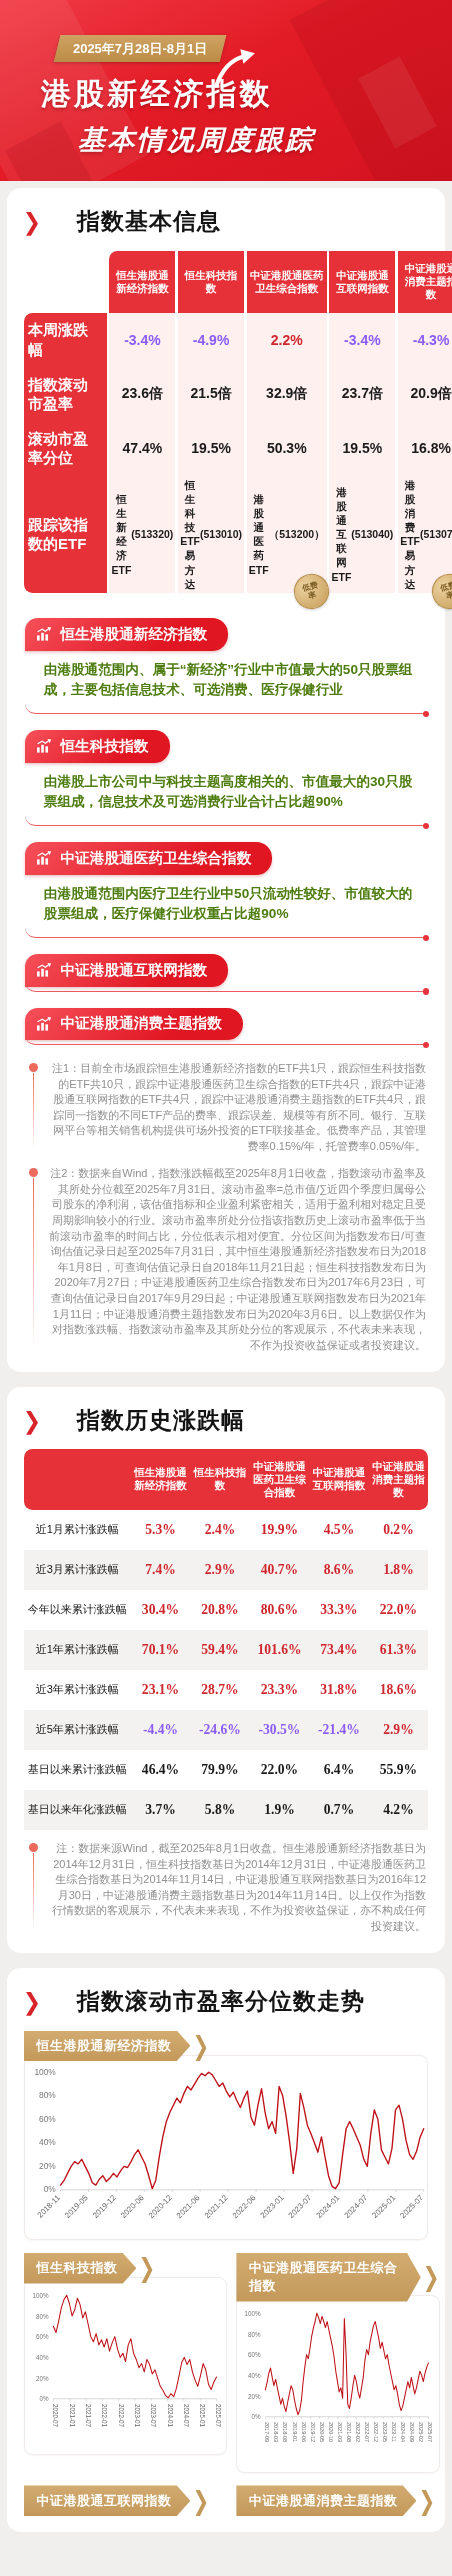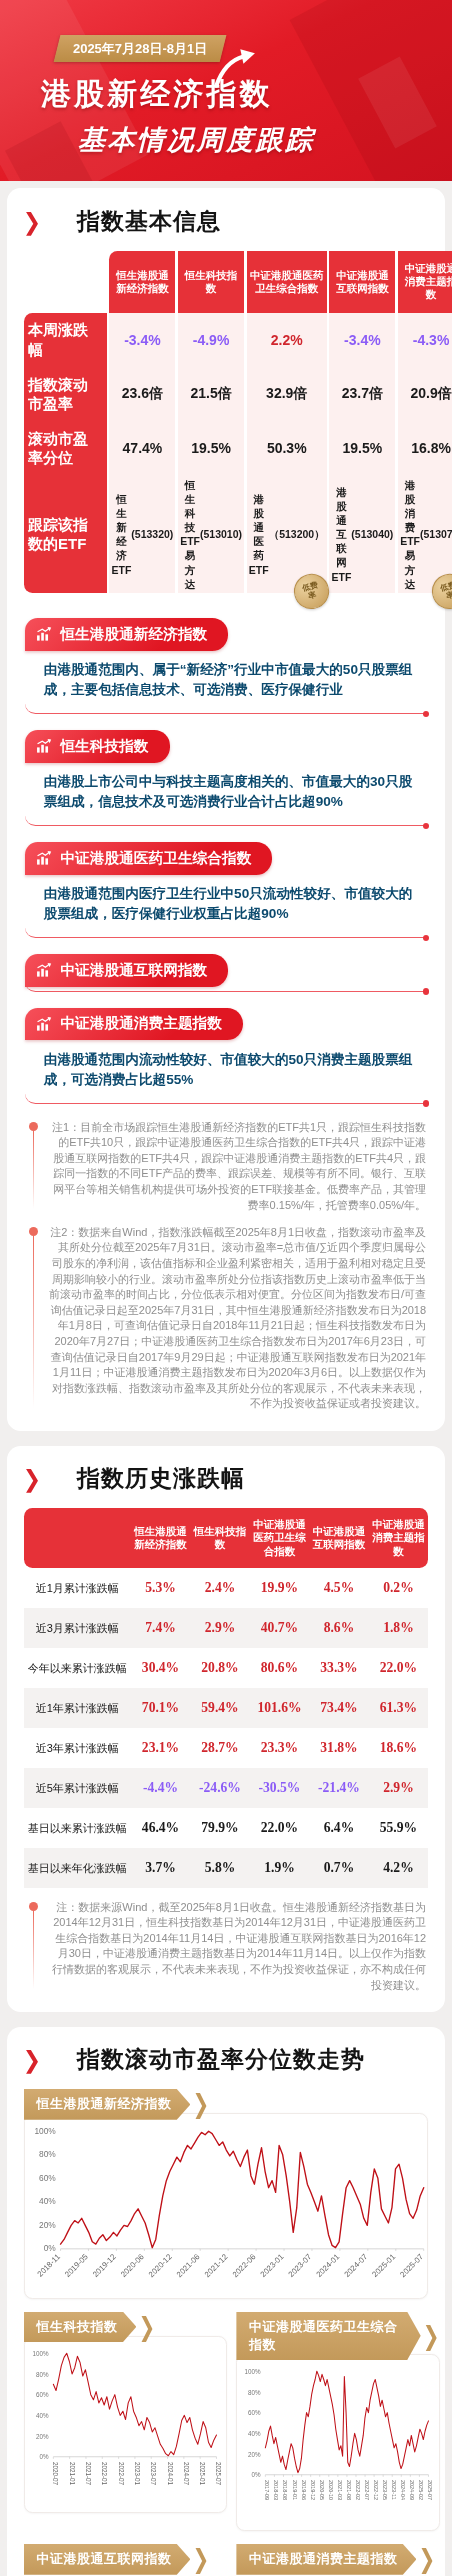--- a/index.html
+++ b/index.html
@@ -30,21 +30,21 @@
   .bval{background:#fdf0ef;display:flex;align-items:center;justify-content:center;font-size:14px;font-weight:bold;min-height:50px;text-align:center;position:relative;padding:2.1px;}
   .betf{font-size:10.5px;min-height:80px;line-height:1.35;font-weight:bold;color:#1a1a1a;}
   .g{color:#8b5cf6;} .r{color:#d0262d;} .k{color:#1a1a1a;}
   .lowfee{position:absolute;right:-2.1px;bottom:-15.7px;width:32.5px;height:32.5px;border-radius:50%;background:radial-gradient(circle at 35% 30%,#ecd2a0,#c49a55);border:1px solid #b78e4a;color:#7c5d22;font-weight:900;font-size:7.9px;display:flex;align-items:center;justify-content:center;text-align:center;transform:rotate(-14deg);line-height:1.15;box-shadow:0 1px 2.6px rgba(0,0,0,0.2);z-index:3;}
   .lowfee span{width:17px;}
   
   .desc-wrap{margin-top:25px;}
   .desc-card{position:relative;margin:0 1px 15.7px;border-bottom:1px solid #ef5a62;border-bottom-left-radius:10.5px;padding-bottom:4.2px;}
   .desc-card::after{content:"";position:absolute;right:-2.1px;bottom:-3.7px;width:6.3px;height:6.3px;border-radius:50%;background:#e8343d;}
   .dbanner{display:inline-flex;align-items:center;gap:8.4px;background:linear-gradient(135deg,#f6505a 0%,#e01622 70%);color:#fff;font-size:14.7px;font-weight:900;padding:6.8px 21px 6.8px 11.5px;border-radius:12.6px 15.7px 15.7px 0;box-shadow:0 1.6px 3.1px rgba(160,10,18,0.25);}
-  .dbody{font-size:13.6px;line-height:1.5;color:#0c4a6e;font-weight:600;padding:9.4px 12.6px 8.4px 19px;margin:0;}
+  .dbody{font-size:13.6px;line-height:1.5;color:#4d7c0f;font-weight:600;padding:9.4px 12.6px 8.4px 19px;margin:0;}
   
   .note{position:relative;padding-left:22px;color:#8f8f8f;font-size:11px;line-height:1.42;margin:11.5px 2.1px 3.1px;text-align:right;}
   .note::before{content:"";position:absolute;left:3.1px;top:2.1px;width:9px;height:9px;border-radius:50%;background:#ec6a5c;}
   .note::after{content:"";position:absolute;left:6.8px;top:11.5px;width:1.6px;height:calc(100% - 15.7px);background:linear-gradient(#ec6a5c,rgba(236,106,92,0));}
   
   .htable{display:grid;grid-template-columns:107px repeat(5,1fr);}
   .hhead{background:#e63138;color:#fff;font-size:10.5px;font-weight:bold;display:flex;align-items:center;justify-content:center;text-align:center;min-height:56px;line-height:1.25;padding:2.1px 1px;}
   .hhead.first{border-top-left-radius:8.4px;border-bottom-left-radius:8.4px;}
   .hhead.last{border-top-right-radius:8.4px;border-bottom-right-radius:8.4px;}
   .hrow-label{font-size:11px;font-weight:normal;color:#161616;display:flex;align-items:center;justify-content:center;text-align:center;min-height:38px;padding:1px 2.1px;}
@@ -177,21 +177,21 @@
         </div></div>
       <div class="desc-card"><div class="dbanner">
           <svg width="15.7" height="14.7" viewBox="0 0 30 28">
             <rect x="2" y="16" width="5" height="10" fill="#fff"></rect>
             <rect x="10" y="11" width="5" height="15" fill="#fff"></rect>
             <rect x="18" y="14" width="5" height="12" fill="#fff"></rect>
             <path d="M3,9 L12,4 L18,8 L26,2" stroke="#fff" stroke-width="2.4" fill="none"></path>
             <polygon points="22,0 29,1 26,8" fill="#fff"></polygon>
           </svg>
           <span>中证港股通消费主题指数</span>
-        </div><div class="dbody">由港股通范围内流动性较好、市值较大的50只消费主题股票组成，可选消费占比超55%</div></div>
+        </div></div>
     </div>
 
   <div class="note">注1：目前全市场跟踪恒生港股通新经济指数的ETF共1只，跟踪恒生科技指数的ETF共10只，跟踪中证港股通医药卫生综合指数的ETF共4只，跟踪中证港股通互联网指数的ETF共4只，跟踪中证港股通消费主题指数的ETF共4只，跟踪同一指数的不同ETF产品的费率、跟踪误差、规模等有所不同。银行、互联网平台等相关销售机构提供可场外投资的ETF联接基金。低费率产品，其管理费率0.15%/年，托管费率0.05%/年。</div>
   <div class="note">注2：数据来自Wind，指数涨跌幅截至2025年8月1日收盘，指数滚动市盈率及其所处分位截至2025年7月31日。滚动市盈率=总市值/∑近四个季度归属母公司股东的净利润，该估值指标和企业盈利紧密相关，适用于盈利相对稳定且受周期影响较小的行业。滚动市盈率所处分位指该指数历史上滚动市盈率低于当前滚动市盈率的时间占比，分位低表示相对便宜。分位区间为指数发布日/可查询估值记录日起至2025年7月31日，其中恒生港股通新经济指数发布日为2018年1月8日，可查询估值记录日自2018年11月21日起；恒生科技指数发布日为2020年7月27日；中证港股通医药卫生综合指数发布日为2017年6月23日，可查询估值记录日自2017年9月29日起；中证港股通互联网指数发布日为2021年1月11日；中证港股通消费主题指数发布日为2020年3月6日。以上数据仅作为对指数涨跌幅、指数滚动市盈率及其所处分位的客观展示，不代表未来表现，不作为投资收益保证或者投资建议。</div>
 </div>
 
 <div class="card">
   <div class="sec">
     <span class="chev">❯</span>
     <span class="sec-title">指数历史涨跌幅</span>

